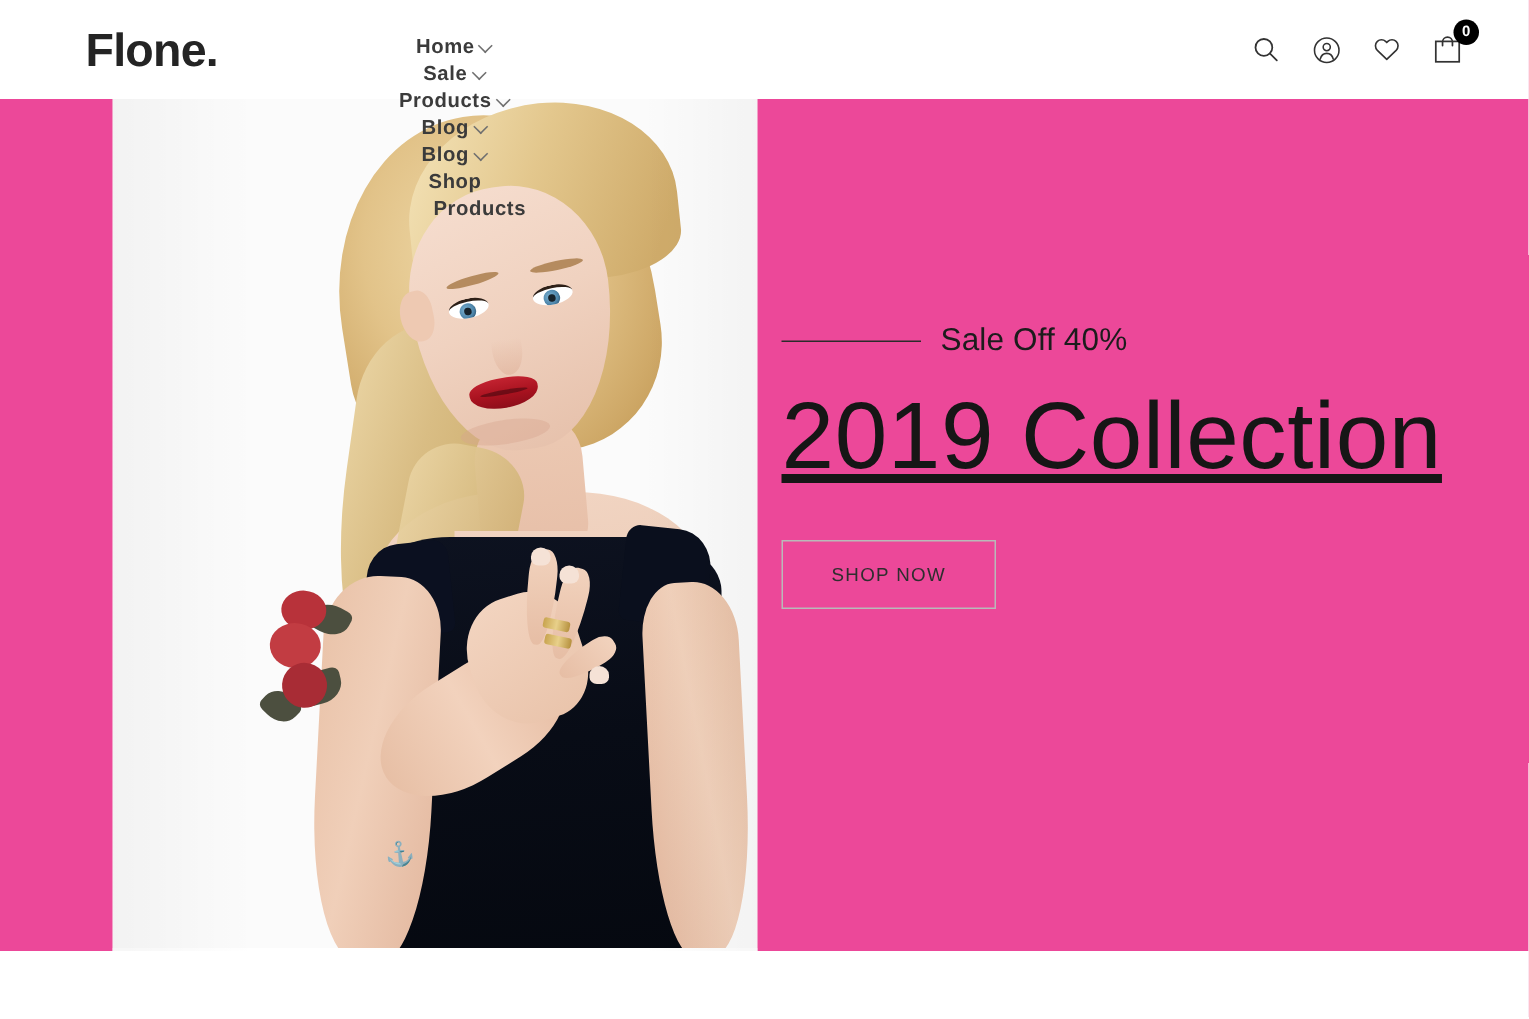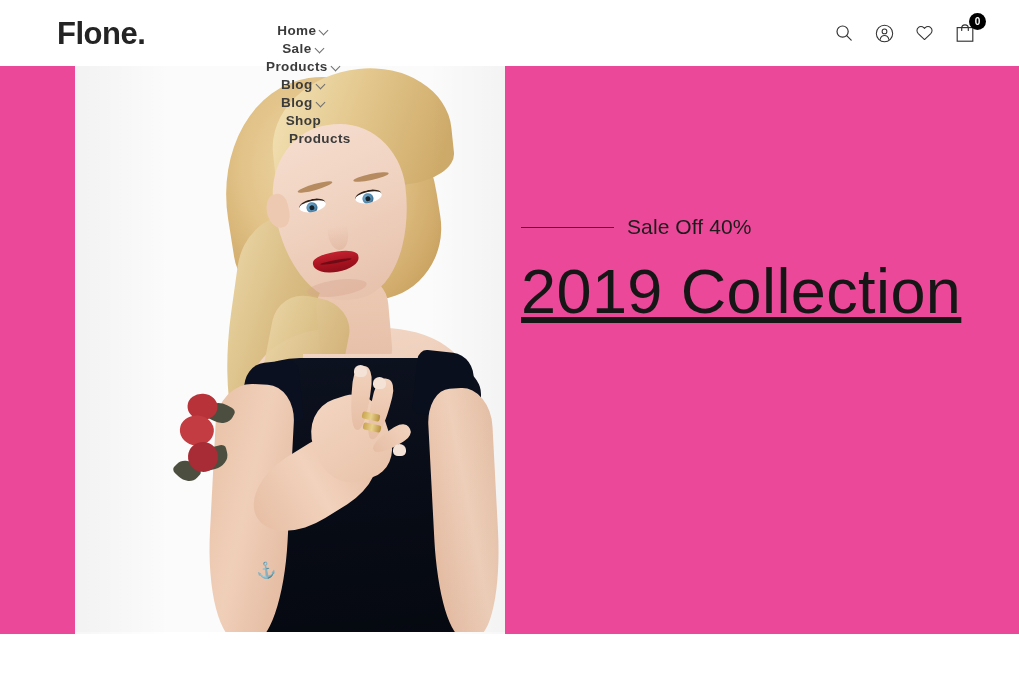--- a/index.html
+++ b/index.html
@@ -627,19 +627,20 @@
 
       <div class="eyebrow">
         <span class="eyebrow-line"></span>
         <span class="eyebrow-text">Sale Off 40%</span>
       </div>
 
       <h1 class="headline">
         <span class="line2">2019 Collection</span>
       </h1>
 
+      <button class="shop-btn">SHOP NOW</button>
     </div>
 
   </section>
 
   <div class="below-fold"></div>
 
 </div>
 
 </body></html>

